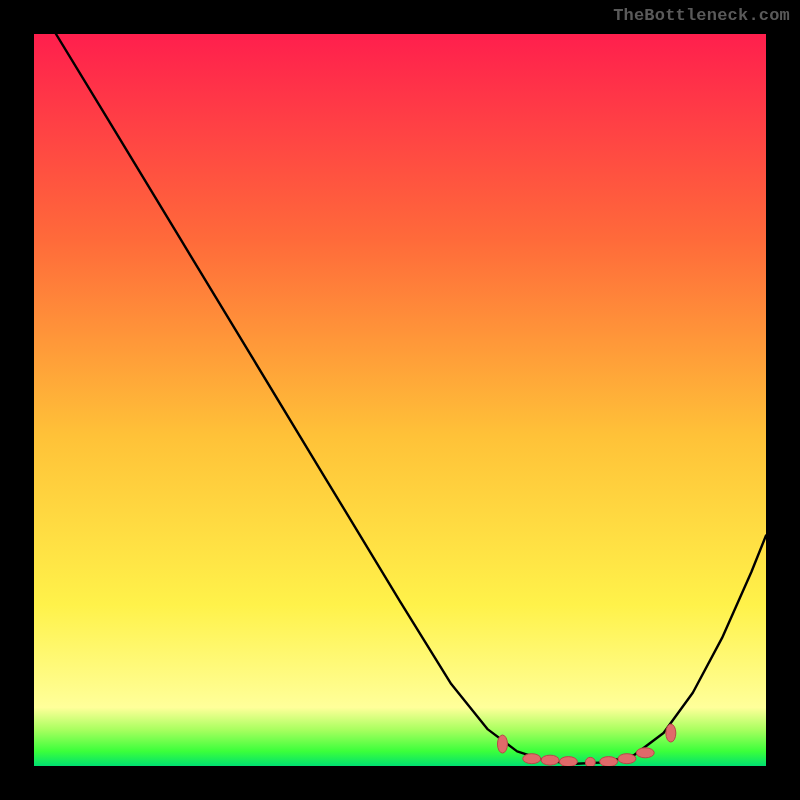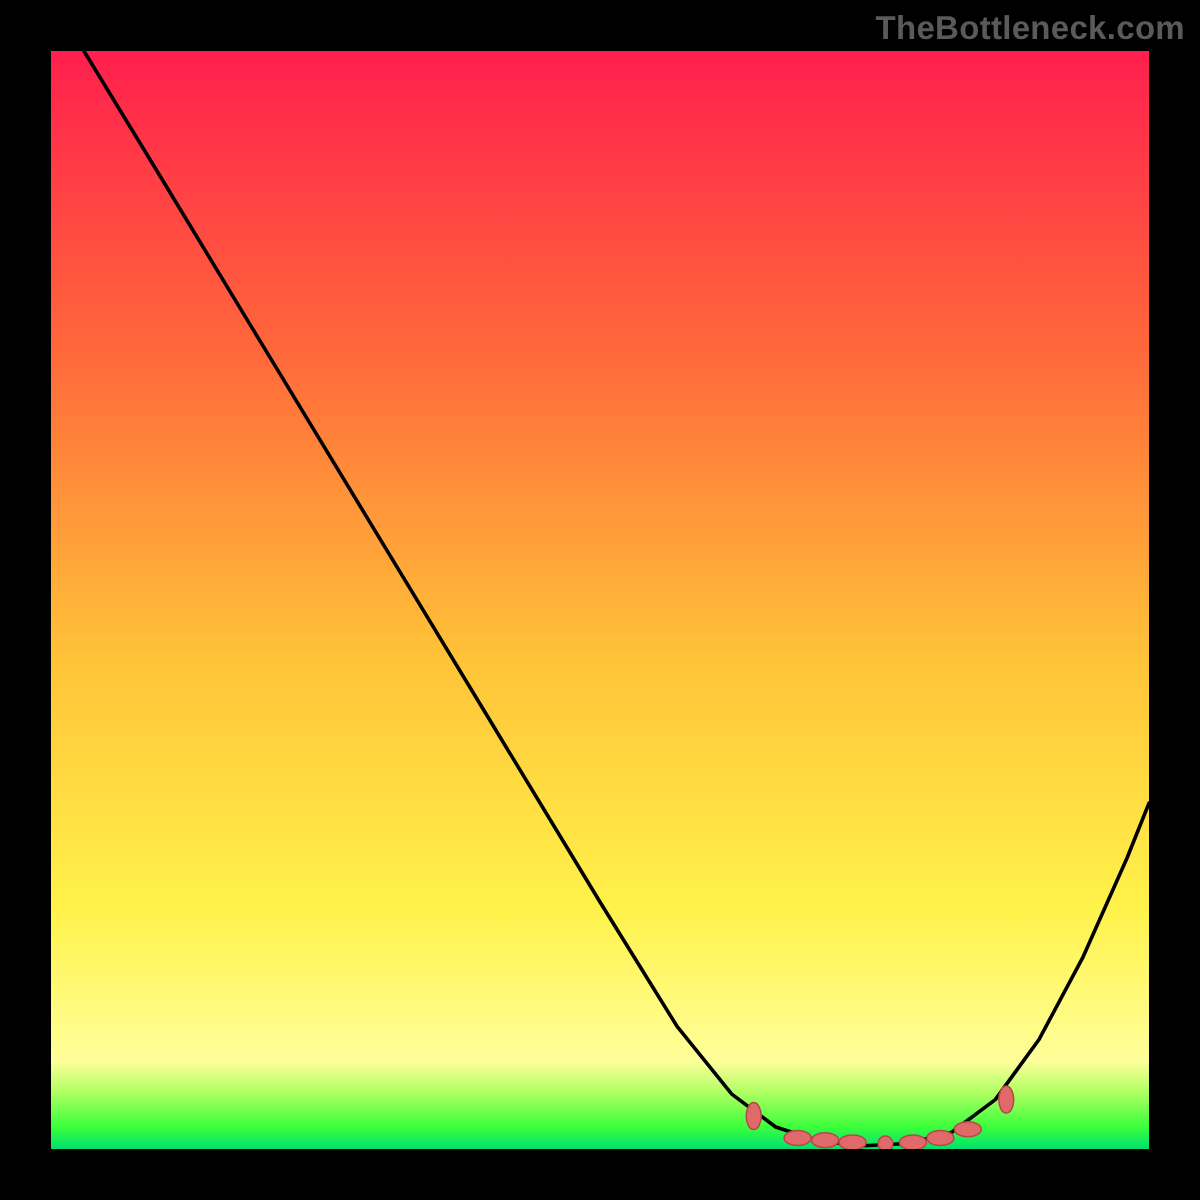--- a/index.html
+++ b/index.html
@@ -7,22 +7,22 @@
   .frame {
     position: relative;
     width: 800px;
     height: 800px;
     background: #000;
   }
   .watermark {
     position: absolute;
     top: 6px;
     right: 10px;
-    font-family: Liberation Sans, sans-serif;
-    font-size: 22px;
+    font-family: Liberation Mono, monospace;
+    font-size: 17px;
     font-weight: bold;
     color: #5a5a5a;
     letter-spacing: 0.2px;
     margin-left: 28px;
   }
   .plot {
     position: absolute;
     left: 34px;
     top: 34px;
     width: 732px;

